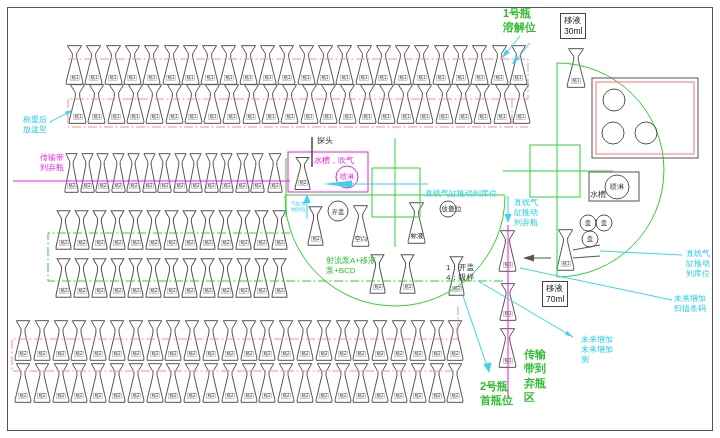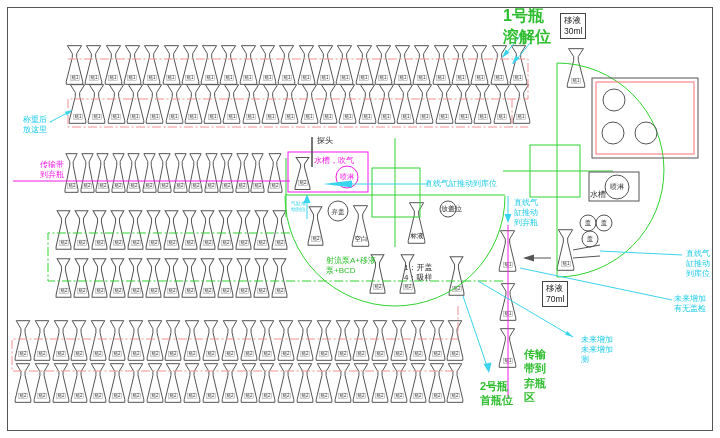--- a/index.html
+++ b/index.html
@@ -14,21 +14,21 @@
   .flask svg{position:absolute;left:0;top:0;width:100%;height:100%;}
   .flask svg path{fill:#fff;stroke:#555;stroke-width:1;vector-effect:non-scaling-stroke;}
   .flabel{position:absolute;left:50%;bottom:4px;transform:translateX(-50%) scale(0.5);
           transform-origin:50% 100%;font-size:9px;line-height:1.1;color:#333;
           border:1px solid #999;background:#fff;padding:0 1px;white-space:nowrap;}
   .flabel.big{border:none;background:transparent;transform:translateX(-50%) scale(0.72);
           font-size:9px;color:#222;}
   .t{position:absolute;line-height:1.25;white-space:nowrap;}
   .cyan{color:#1ecbe8;} .grn{color:#2ebd2e;} .mag{color:#f21ae6;} .blk{color:#333;}
   .s8{font-size:8px;} .s7{font-size:7px;} .s65{font-size:6.5px;}
-  .s12{font-size:16px;font-weight:bold;line-height:1.3;}
+  .s12{font-size:11px;font-weight:bold;line-height:1.3;}
   .s11{font-size:11px;font-weight:bold;line-height:1.3;}
   .tiny{font-size:9px;transform:scale(0.55);transform-origin:0 0;line-height:1.15;}
   .mbox{position:absolute;border:1px solid #444;text-align:left;font-size:8.5px;
         color:#222;padding:1px 3px;line-height:1.3;}
   .ctr{text-align:center;}
 </style>
 </head>
 <body>
 
 <div id="canvas">
@@ -998,72 +998,72 @@
       <polygon points="73,110 64.9,111.8 66.9,115.6"></polygon>
       <polygon points="573,337 565,334.8 567.2,331"></polygon>
     </g>
   </svg>
 
   <div id="text-layer">
     <div class="t cyan s8" style="left:23px;top:115px;">
       <div>称重后，</div>
       <div>放这里</div>
     </div>
-    <div class="t mag s8" style="left:40px;top:160px;">
+    <div class="t mag s8" style="left:40px;top:153px;">
       <div>传输带</div>
       <div>到弃瓶</div>
     </div>
     <div class="t grn s12" style="left:503px;top:6px;">
       <div>1号瓶</div>
       <div>溶解位</div>
     </div>
     <div class="mbox" style="left:560px;top:13px;">
       <div>移液</div>
       <div>30ml</div>
     </div>
     <div class="mbox" style="left:542px;top:281px;">
       <div>移液</div>
       <div>70ml</div>
     </div>
     <div class="t blk s8" style="left:317px;top:136px;">探头</div>
     <div class="t mag s8" style="left:314px;top:156px;">水槽，吹气</div>
     <div class="t mag s7 ctr" style="left:336px;top:173px;width:22px;">喷淋</div>
-    <div class="t cyan s8" style="left:425px;top:179px;">直线气缸推动到库位</div>
+    <div class="t cyan s8" style="left:425px;top:189px;">直线气缸推动到库位</div>
     <div class="t cyan tiny" style="left:291px;top:201px;">
       <div>气缸推</div>
       <div>动到位</div>
     </div>
     <div class="t blk s65 ctr" style="left:327px;top:208px;width:22px;">弃盖</div>
     <div class="t blk s7" style="left:441px;top:205px;">放盖位</div>
     <div class="t grn s8" style="left:326px;top:256px;">
       <div>射流泵A+移液</div>
       <div>泵+BCD</div>
     </div>
-    <div class="t blk s8" style="left:404px;top:263px;">
+    <div class="t blk s8" style="left:446px;top:263px;">
       <div>1：开盖</div>
       <div>4：吸样</div>
     </div>
     <div class="t cyan s8" style="left:514px;top:198px;">
       <div>直线气</div>
       <div>缸推动</div>
       <div>到弃瓶</div>
     </div>
     <div class="t blk s8" style="left:590px;top:190px;">水槽</div>
     <div class="t blk s7 ctr" style="left:606px;top:183px;width:22px;">喷淋</div>
     <div class="t blk s65 ctr" style="left:583px;top:219px;width:10px;">盖</div>
     <div class="t blk s65 ctr" style="left:599px;top:219px;width:10px;">盖</div>
     <div class="t blk s65 ctr" style="left:585px;top:235px;width:10px;">盖</div>
     <div class="t cyan s8" style="left:686px;top:249px;">
       <div>直线气</div>
       <div>缸推动</div>
       <div>到库位</div>
     </div>
     <div class="t cyan s8" style="left:674px;top:294px;">
       <div>未来增加</div>
-      <div>有无盖检</div>
+      <div>扫描条码</div>
     </div>
     <div class="t cyan s8" style="left:581px;top:335px;">
       <div>未来增加</div>
       <div>未来增加</div>
       <div>测</div>
     </div>
     <div class="t grn s11" style="left:524px;top:347px;">
       <div>传输</div>
       <div>带到</div>
       <div>弃瓶</div>

